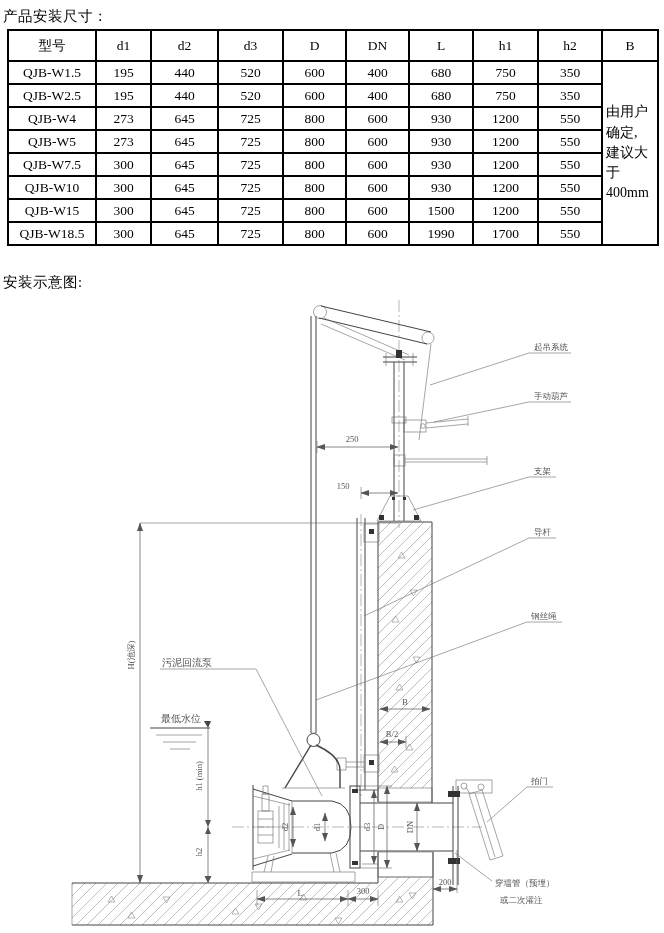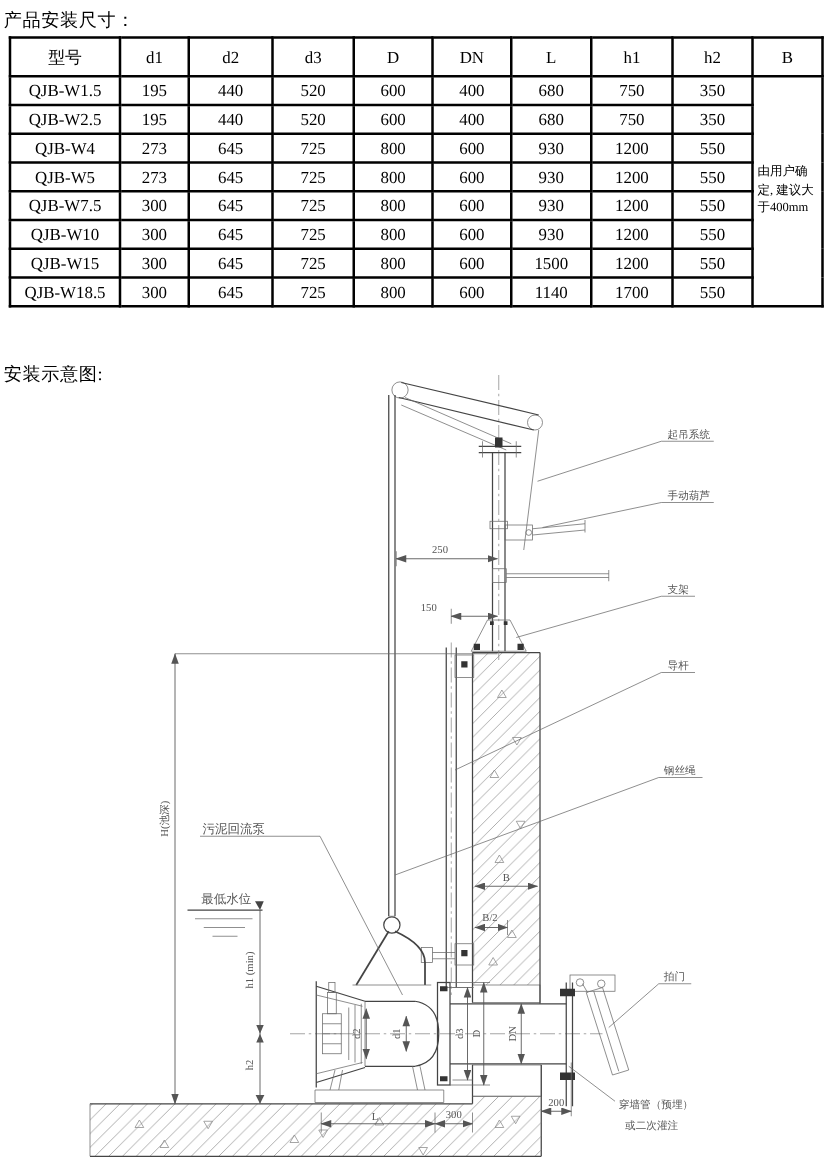--- a/index.html
+++ b/index.html
@@ -1,25 +1,25 @@
 <!DOCTYPE html>
 <html><head>
 <meta charset="utf-8">
 <style>
   html,body{margin:0;padding:0}
   body{width:664px;height:933px;background:#fff;position:relative;
        font-family:"Liberation Serif","DejaVu Serif",serif;color:#000;overflow:hidden}
   .sec-title{position:absolute;font-size:14.5px;letter-spacing:.5px;white-space:nowrap}
   #t1{left:3px;top:7px}
-  #t2{left:3px;top:290px}
+  #t2{left:3px;top:273px}
   table{position:absolute;left:7px;top:29px;border-collapse:collapse;table-layout:fixed;width:650px}
   th,td{border:2px solid #000;text-align:center;font-size:13.5px;padding:0;overflow:hidden;font-weight:normal}
   thead th{height:29px}
   tbody td{height:21px}
-  td.bnote{font-size:10px;text-align:left;padding:1px 3px;line-height:1.45;vertical-align:middle}
+  td.bnote{font-size:14px;text-align:left;padding:1px 3px;line-height:1.45;vertical-align:middle}
   svg{position:absolute;left:0;top:295px}
   .ln{stroke:#444;stroke-width:1;fill:none}
   .tk{stroke:#444;stroke-width:1.4;fill:none}
   .tn{stroke:#6a6a6a;stroke-width:.6;fill:none}
   .dim{stroke:#555;stroke-width:.7;fill:none}
   .cl{stroke:#888;stroke-width:.6;fill:none;stroke-dasharray:12 3 2 3}
   .lbl{font-size:8.5px;fill:#555}
   .lbl2{font-size:10px;fill:#555}
   .dimt{font-size:8.5px;fill:#555}
   .tri{stroke:#888;stroke-width:.6;fill:none}
@@ -136,21 +136,21 @@
         <td>1200</td>
         <td>550</td>
       </tr>
       <tr>
         <td>QJB-W18.5</td>
         <td>300</td>
         <td>645</td>
         <td>725</td>
         <td>800</td>
         <td>600</td>
-        <td>1140</td>
+        <td>1990</td>
         <td>1700</td>
         <td>550</td>
       </tr>
     </tbody>
 </table>
 
 <div class="sec-title" id="t2">安装示意图:</div>
 
 <svg width="664" height="638" viewBox="0 295 664 638" xmlns="http://www.w3.org/2000/svg">
   <defs>

